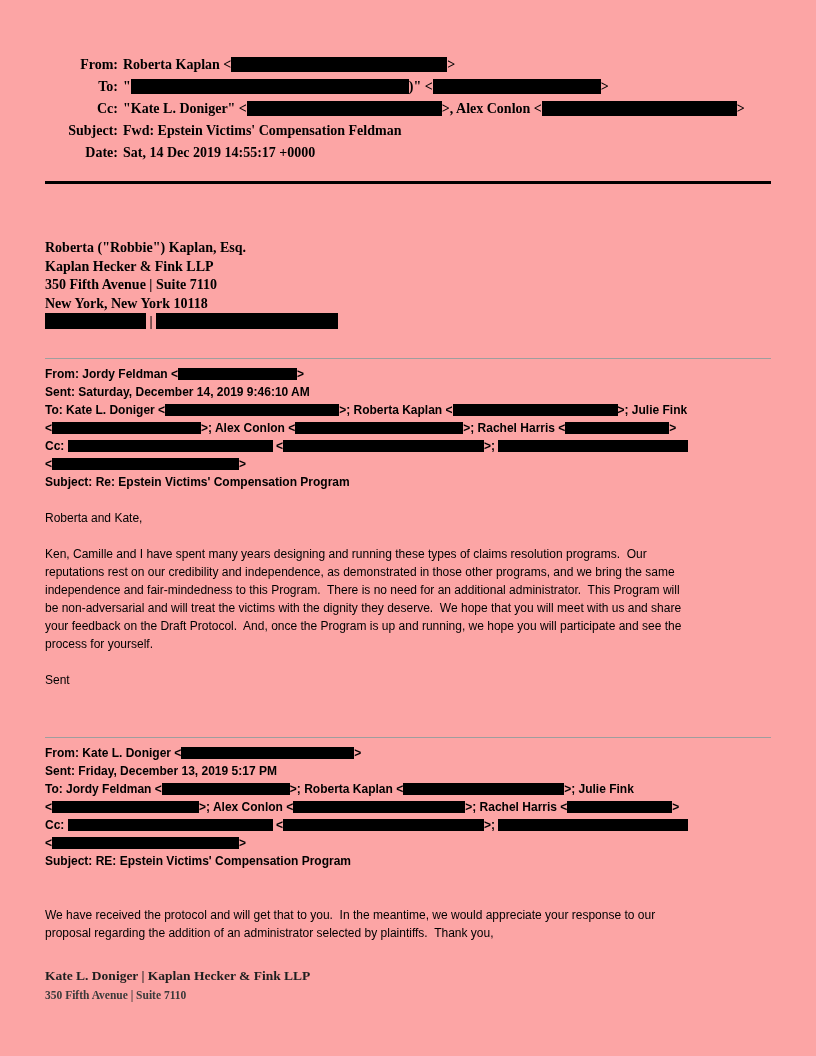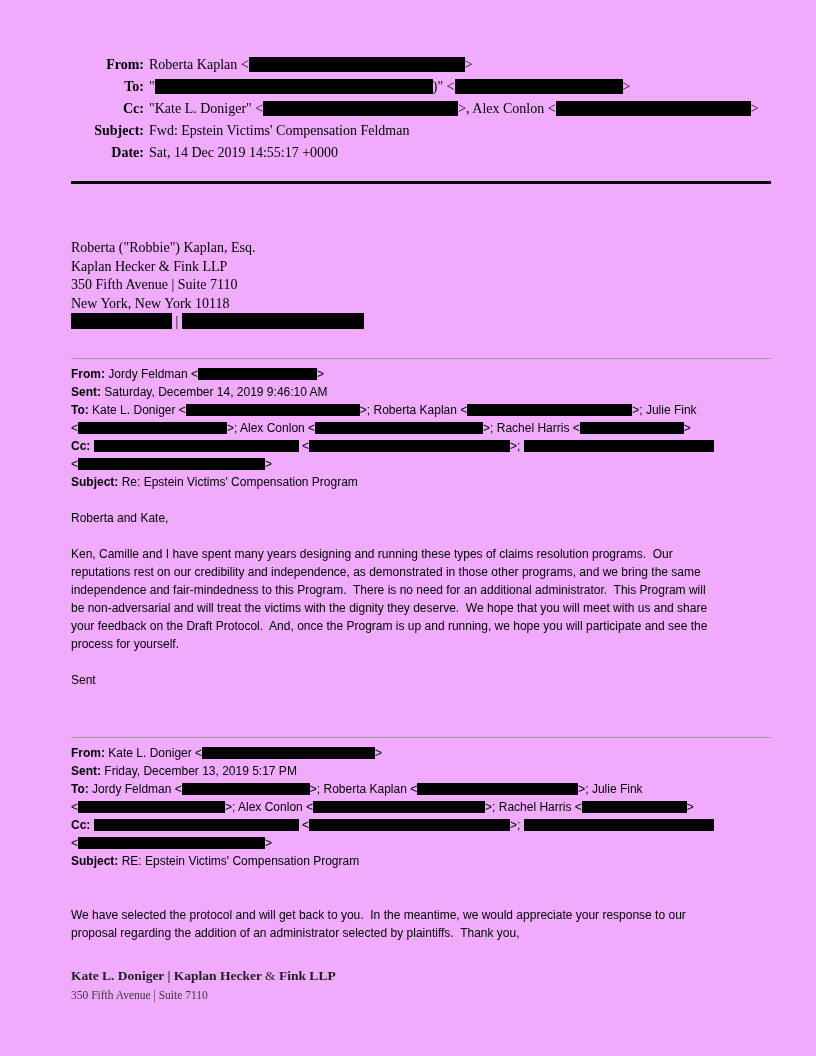--- a/index.html
+++ b/index.html
@@ -1,18 +1,18 @@
 <!DOCTYPE html>
 <html><head>
 <meta charset="utf-8">
 <style>
   html,body{margin:0;padding:0;background:#e8e8e8;}
   .page{
-    width:816px;height:1056px;background:#f0abfc;margin:0 auto;
-    box-sizing:border-box;padding:54px 45px 0 71px;position:relative;
+    width:816px;height:1056px;background:#fca5a5;margin:0 auto;
+    box-sizing:border-box;padding:54px 45px 0 45px;position:relative;
     color:#000;
   }
   
   .email1-header{font-family:"Liberation Serif",serif;font-size:14px;line-height:22px;}
   .hrow{display:flex;}
   .hlbl{flex:0 0 78px;width:78px;text-align:right;font-weight:700;padding-right:5px;box-sizing:border-box;}
   .hval{white-space:pre;}
   .email1-header .redact{height:15px;vertical-align:-3px;}
   
   .rule-thick{height:3px;background:#000;margin-top:17px;}
@@ -27,21 +27,21 @@
   .email-header{margin-top:6px;}
   .email-sans .redact{height:12px;vertical-align:-2px;}
   
   .sig3{font-family:"Liberation Serif",serif;margin-top:24px;color:#1f1f1f;}
   .sig3-name{font-size:13.5px;line-height:20px;}
   .sig3-addr{font-size:11.5px;line-height:18px;color:#3a3a3a;}
   
   .line{white-space:pre;}
   .redact{display:inline-block;background:#000;}
   .b{font-weight:700;}
-  .t{font-weight:400;}
+  .t{font-weight:700;}
 </style>
 </head>
 <body>
 
 <div class="page">
 
   <div class="email1-header">
       <div class="hrow">
         <span class="hlbl">From:</span>
         <span class="hval"><span class="t">Roberta Kaplan &lt;</span><span class="redact" style="width: 216px;"></span><span class="t">&gt;</span></span>
@@ -108,21 +108,21 @@
       <div class="line"><span class="b">To:</span><span class="t"> Jordy Feldman &lt;</span><span class="redact" style="width: 128px;"></span><span class="t">&gt;; Roberta Kaplan &lt;</span><span class="redact" style="width: 161px;"></span><span class="t">&gt;; Julie Fink</span></div>
       <div class="line"><span class="t">&lt;</span><span class="redact" style="width: 147px;"></span><span class="t">&gt;; Alex Conlon &lt;</span><span class="redact" style="width: 172px;"></span><span class="t">&gt;; Rachel Harris &lt;</span><span class="redact" style="width: 105px;"></span><span class="t">&gt;</span></div>
       <div class="line"><span class="b">Cc:</span><span class="t"> </span><span class="redact" style="width: 205px;"></span><span class="t"> &lt;</span><span class="redact" style="width: 201px;"></span><span class="t">&gt;; </span><span class="redact" style="width: 190px;"></span></div>
       <div class="line"><span class="t">&lt;</span><span class="redact" style="width: 187px;"></span><span class="t">&gt;</span></div>
       <div class="line"><span class="b">Subject:</span><span class="t"> RE: Epstein Victims' Compensation Program</span></div>
     </div>
 
   <div class="email-sans">
       <div class="line">&nbsp;</div>
       <div class="line">&nbsp;</div>
-      <div class="line">We have selected the protocol and will get back to you.  In the meantime, we would appreciate your response to our</div>
+      <div class="line">We have received the protocol and will get that to you.  In the meantime, we would appreciate your response to our</div>
       <div class="line">proposal regarding the addition of an administrator selected by plaintiffs.  Thank you,</div>
     </div>
 
   <div class="sig3">
     <div class="sig3-name">
         <div class="line"><span class="b">Kate L. Doniger | Kaplan Hecker </span><span class="t">&amp;</span><span class="b"> Fink LLP</span></div>
       </div>
     <div class="sig3-addr">
         <div class="line"><span class="t">350 Fifth Avenue | Suite 7110</span></div>
       </div>

